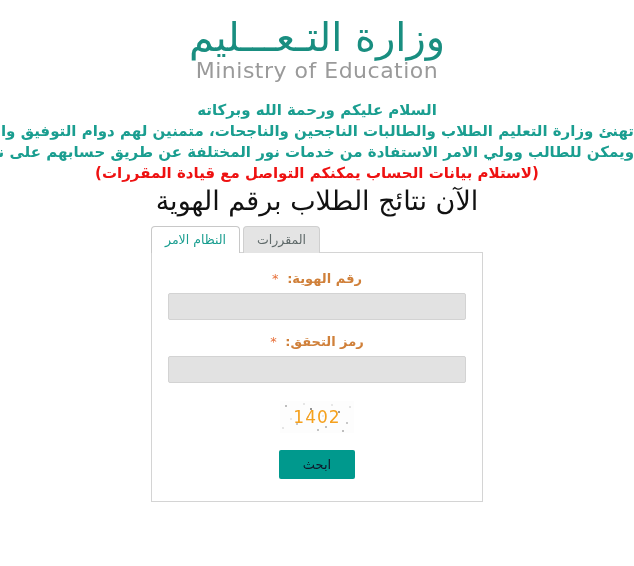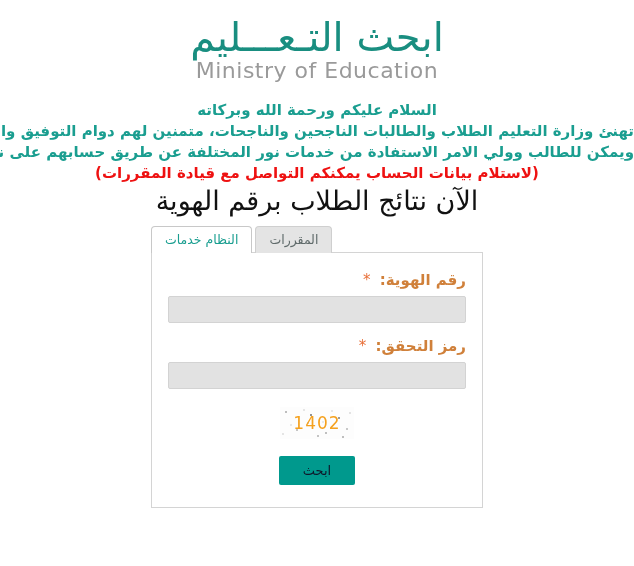--- a/index.html
+++ b/index.html
@@ -128,23 +128,23 @@
     padding: 18px 16px 22px 16px;
     margin-top: -1px;
     position: relative;
     z-index: 1;
   }
 
   .field {
     margin-bottom: 4px;
   }
   .field-label {
-    text-align: right;
+    text-align: center;
     color: #d0803a;
-    font-size: 15px;
+    font-size: 13px;
     font-weight: bold;
     direction: rtl;
     margin-bottom: 7px;
     white-space: nowrap;
   }
   .field-label .req {
     color: #e8703a;
     font-weight: normal;
     margin-right: 4px;
   }
@@ -236,37 +236,37 @@
     direction: rtl;
     padding: 4px;
   }
 </style>
 </head>
 <body>
 
 <div class="page">
 
   <div class="logo-block">
-    <div class="logo-ar">ابحث التـعـــليم</div>
+    <div class="logo-ar">وزارة التـعـــليم</div>
     <div class="logo-en">Ministry of Education</div>
   </div>
 
   <div class="greeting">
     <div class="line">السلام عليكم ورحمة الله وبركاته</div>
     <div class="line">تهنئ وزارة التعليم الطلاب والطالبات الناجحين والناجحات، متمنين لهم دوام التوفيق والنجاح</div>
     <div class="line">ويمكن للطالب وولي الامر الاستفادة من خدمات نور المختلفة عن طريق حسابهم على نظام نور</div>
     <div class="line note">(لاستلام بيانات الحساب يمكنكم التواصل مع قيادة المقررات)</div>
   </div>
 
   <div class="headline">الآن نتائج الطلاب برقم الهوية</div>
 
   <div class="widget">
 
     <div class="tabs">
-      <div class="tab active">النظام خدمات</div>
+      <div class="tab active">النظام الامر</div>
       <div class="tab inactive">المقررات</div>
     </div>
 
     <div class="panel">
 
       <div class="field">
         <div class="field-label">
           <span>رقم الهوية:</span>
           <span class="req">*</span>
         </div>

